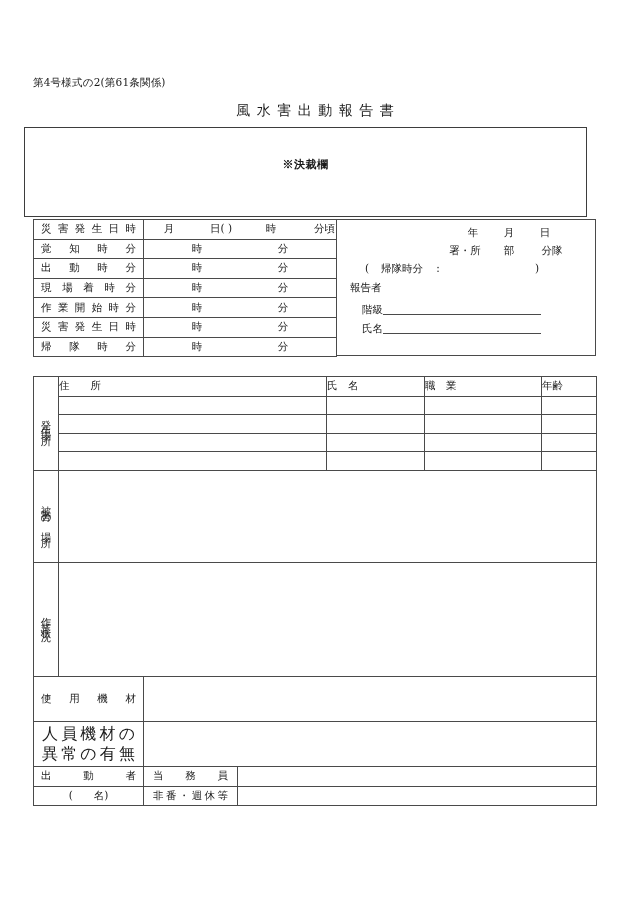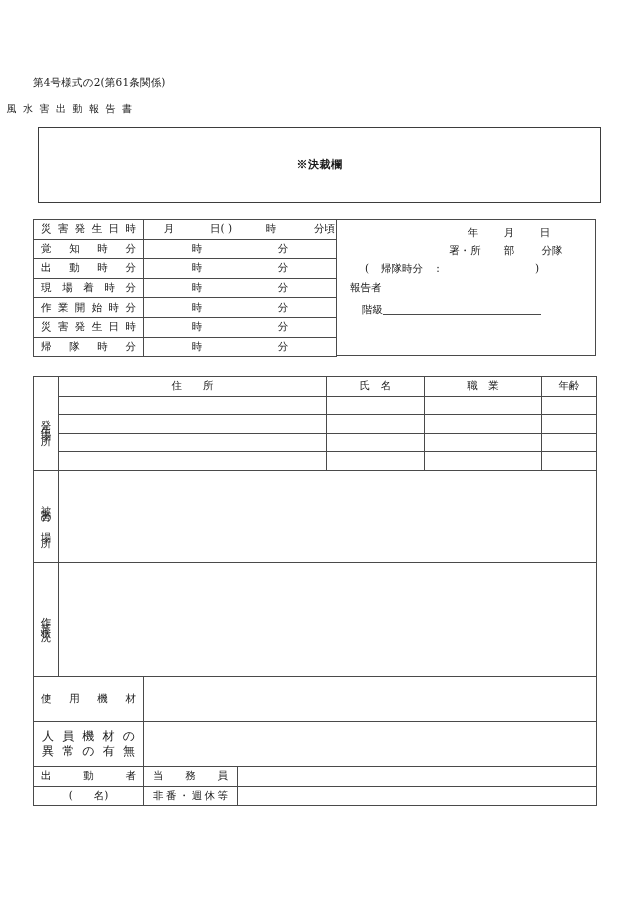--- a/index.html
+++ b/index.html
@@ -29,33 +29,34 @@
     top: 76px;
     font-size: 10.5px;
     letter-spacing: 0.2px;
     white-space: nowrap;
   }
   .doc-title {
     position: absolute;
     left: 0;
     right: 0;
     top: 102px;
-    font-size: 10px;
+    text-align: center;
+    font-size: 14px;
     letter-spacing: 6.5px;
     text-indent: 6.5px;
     white-space: nowrap;
   }
 
   
   .approval-box {
     position: absolute;
-    left: 38px;
+    left: 24px;
     top: 127px;
     width: 563px;
-    height: 76px;
+    height: 90px;
     border: 1px solid #3d3d3d;
     box-sizing: border-box;
   }
   .approval-label {
     position: absolute;
     left: 0;
     right: 0;
     top: 29px;
     text-align: center;
     font-size: 11px;
@@ -88,21 +89,21 @@
     text-align-last: justify;
     white-space: nowrap;
   }
   .spread-tight {
     display: block;
     padding: 0 9px;
     text-align: justify;
     text-align-last: justify;
     white-space: nowrap;
   }
-  .cen { text-align: center; }
+  .cen { }
 
   
   .vert {
     text-align: center;
     padding: 6px 0;
   }
   .vert span {
     display: inline-block;
     writing-mode: vertical-rl;
     text-orientation: upright;
@@ -186,21 +187,21 @@
   #equip-grid { left: 33px; top: 676px; width: 563px; }
 
   
   #crew-grid { left: 33px; top: 766px; width: 563px; }
   #crew-grid td { height: 19.6px; }
 
   .two-line {
     display: block;
     padding: 0 8px;
     line-height: 1.22;
-    font-size: 12px;
+    font-size: 16px;
   }
   .two-line span {
     display: block;
     text-align: justify;
     text-align-last: justify;
     white-space: nowrap;
   }
 </style>
 </head>
 <body>
@@ -288,20 +289,23 @@
     <div class="ln m-unit">
       <i class="u1">署・所</i><i class="u2">部</i><i class="u3">分隊</i>
     </div>
     <div class="ln m-veh">
       <i class="v-open">(</i><i class="v-txt">帰隊時分</i><i class="v-colon">:</i><i class="v-close">)</i>
     </div>
     <div class="ln m-rep">報告者</div>
     <div class="ln m-rank">
       <span>階級</span><span class="ul ul-rank"></span>
     </div>
+    <div class="ln m-name">
+      <span>氏名</span><span class="ul ul-name"></span>
+    </div>
   </div>
 
 
   <table class="grid" id="place-grid">
     <colgroup>
       <col style="width:25px">
         <col style="width:268px">
       <col style="width:98px">
         <col style="width:117px">
         <col style="width:55px">

